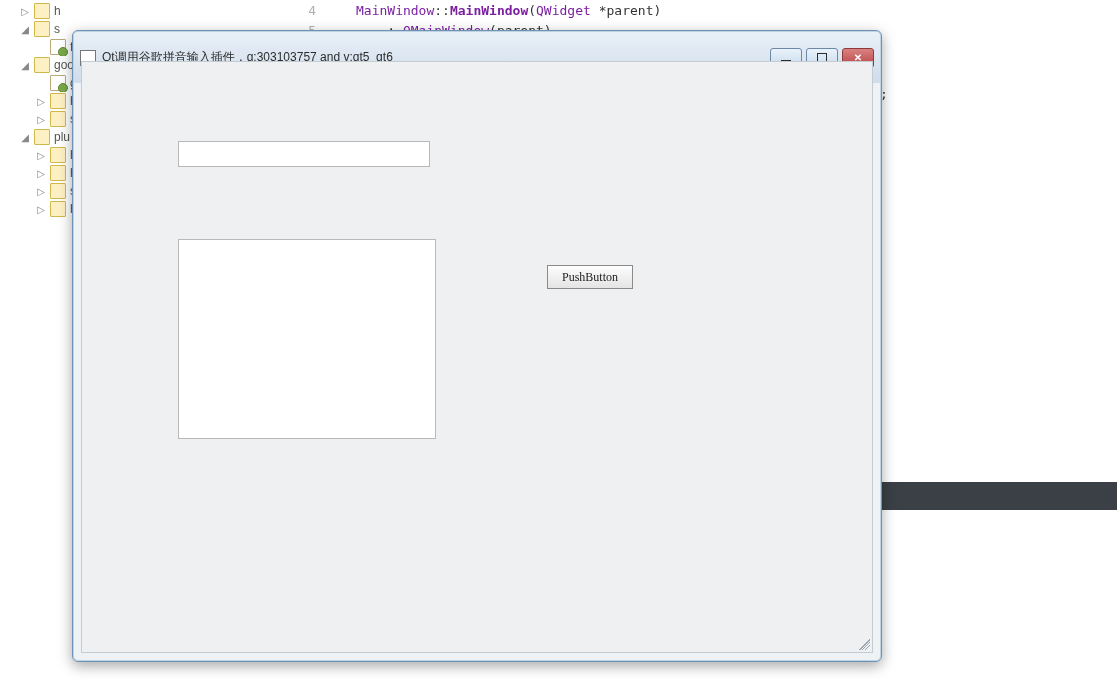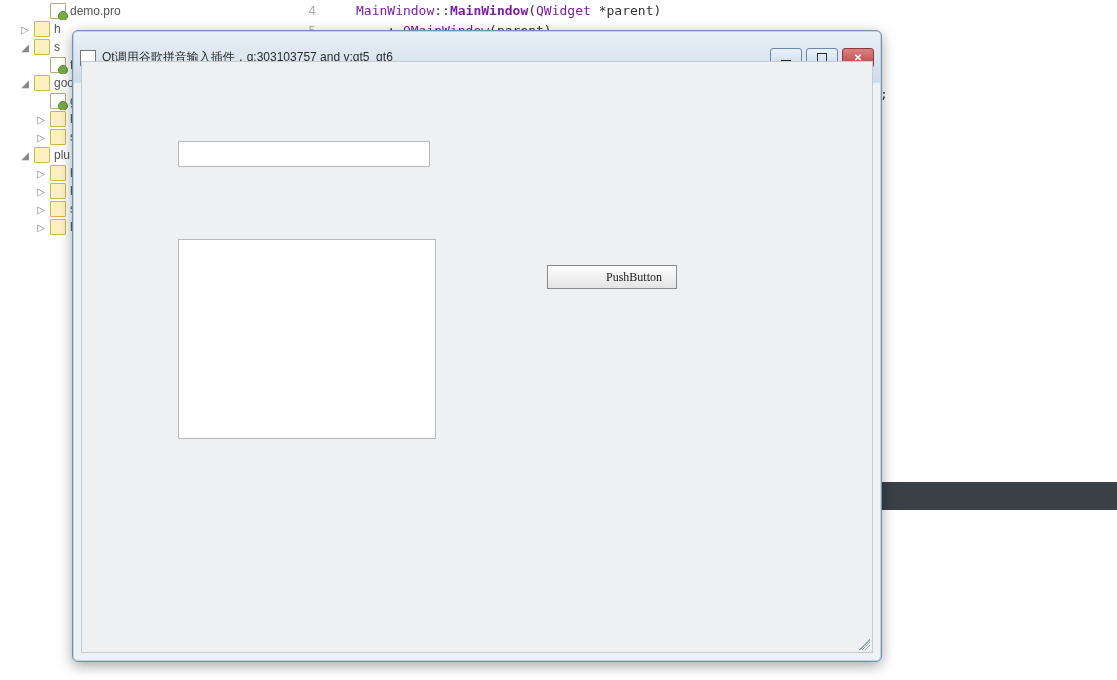--- a/index.html
+++ b/index.html
@@ -47,42 +47,35 @@
   .win-btn .x{font-weight:bold;line-height:1;}
   .win-client{position:absolute;left:8px;right:8px;top:30px;bottom:8px;background:#eff0f1;border:1px solid #c3cbd3;}
   
   .w-lineedit{position:absolute;left:96px;top:79px;width:250px;height:24px;background:#fff;border:1px solid #b9b9b9;}
   .w-lineedit input{width:100%;height:100%;border:none;outline:none;padding:0 4px;font-size:12px;background:transparent;}
   .w-textedit{position:absolute;left:96px;top:177px;width:256px;height:198px;background:#fff;border:1px solid #b9b9b9;}
   .w-textedit textarea{width:100%;height:100%;border:none;outline:none;padding:4px;font-size:12px;resize:none;background:transparent;}
   .w-push{position:absolute;left:465px;top:203px;width:84px;height:22px;
           border:1px solid #8a8a8a;background:linear-gradient(#fdfdfd,#e4e4e4);
           font-family:SimSun,serif;font-size:12px;color:#222;cursor:default;
-          display:flex;align-items:center;justify-content:center;padding-left:44px;}
+          display:flex;align-items:center;justify-content:center;}
   .size-grip{position:absolute;right:2px;bottom:2px;width:14px;height:14px;
              background:
                linear-gradient(135deg,transparent 60%,#9aa6b2 60%,#9aa6b2 65%,transparent 65%),
                linear-gradient(135deg,transparent 70%,#9aa6b2 70%,#9aa6b2 75%,transparent 75%),
                linear-gradient(135deg,transparent 80%,#9aa6b2 80%,#9aa6b2 85%,transparent 85%);
              cursor:nwse-resize;}
 </style>
 </head>
 <body>
 
 <div class="ide">
 
   <div class="ide-left">
     <div class="tree" id="tree">
-        <div class="tree-row" style="padding-left: 16px;">
-          <span class="tw"></span>
-          <span class="file-ic">
-            <span class="dot"></span>
-          </span>
-          <span>demo.pro</span>
-        </div>
         <div class="tree-row" style="padding-left: 0px;">
           <span class="tw">▷</span>
           <span class="file-ic fold"></span>
           <span>h</span>
         </div>
         <div class="tree-row" style="padding-left: 0px;">
           <span class="tw">◢</span>
           <span class="file-ic fold"></span>
           <span>s</span>
         </div>

